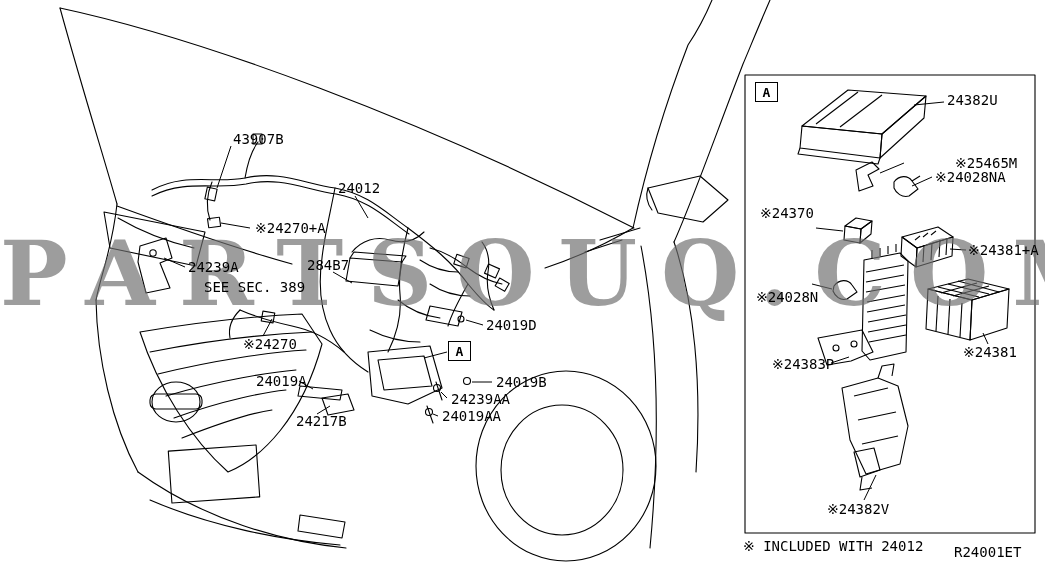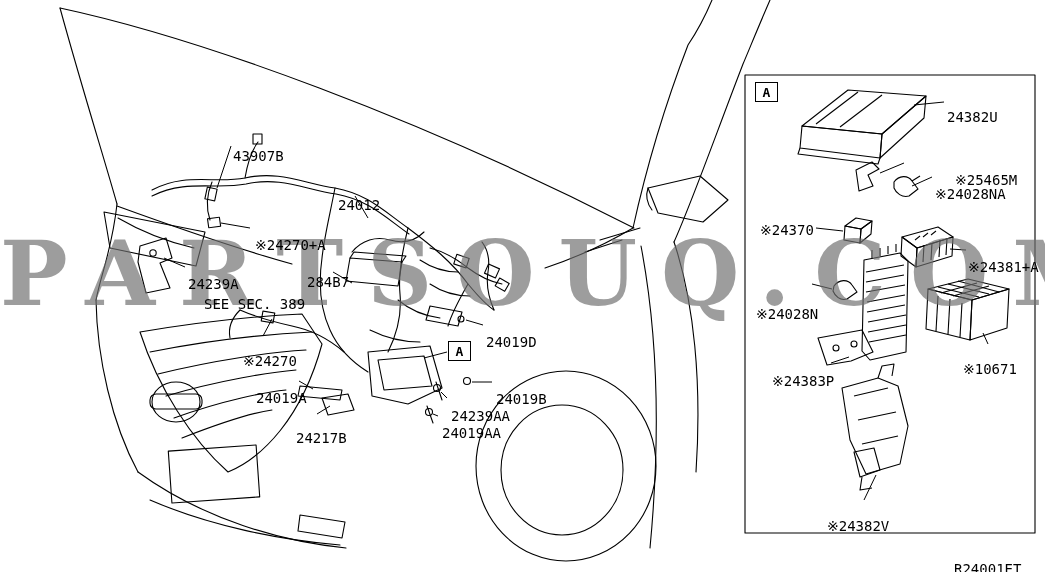--- a/index.html
+++ b/index.html
@@ -14,21 +14,20 @@
     text-align:center; white-space:nowrap;
     font-family:"DejaVu Serif","Liberation Serif",serif;
     font-weight:bold; font-size:90px; line-height:1;
     letter-spacing:24px; color:rgba(110,110,110,0.68);
     z-index:2; user-select:none;
   }
   .lbl {
     position:absolute; z-index:3; color:#000; white-space:nowrap;
     font-size:14px; line-height:15px;
     font-family:"DejaVu Sans Mono","DejaVu Sans",monospace;
-    margin-top:17px;
   }
   .callout {
     position:absolute; z-index:3; width:23px; height:20px;
     border:1.5px solid #000; background:#fff;
     display:flex; align-items:center; justify-content:center;
     font-size:13px; font-weight:bold;
   }
 </style>
 </head>
 <body>
@@ -239,19 +238,20 @@
 
   <div class="callout" style="left:448px;top:341px">A</div>
 
   <div class="callout" style="left:755px;top:82px">A</div>
   <div class="lbl" style="left:947px;top:93px">24382U</div>
   <div class="lbl" style="left:955px;top:156px">※25465M</div>
   <div class="lbl" style="left:935px;top:170px">※24028NA</div>
   <div class="lbl" style="left:760px;top:206px">※24370</div>
   <div class="lbl" style="left:968px;top:243px">※24381+A</div>
   <div class="lbl" style="left:756px;top:290px">※24028N</div>
-  <div class="lbl" style="left:963px;top:345px">※10671</div>
+  <div class="lbl" style="left:963px;top:345px">※24381</div>
   <div class="lbl" style="left:772px;top:357px">※24383P</div>
   <div class="lbl" style="left:827px;top:502px">※24382V</div>
 
+  <div class="lbl" style="left:743px;top:539px">※ INCLUDED WITH 24012</div>
   <div class="lbl" style="left:954px;top:545px">R24001ET</div>
 
 </div>
 
 </body></html>

